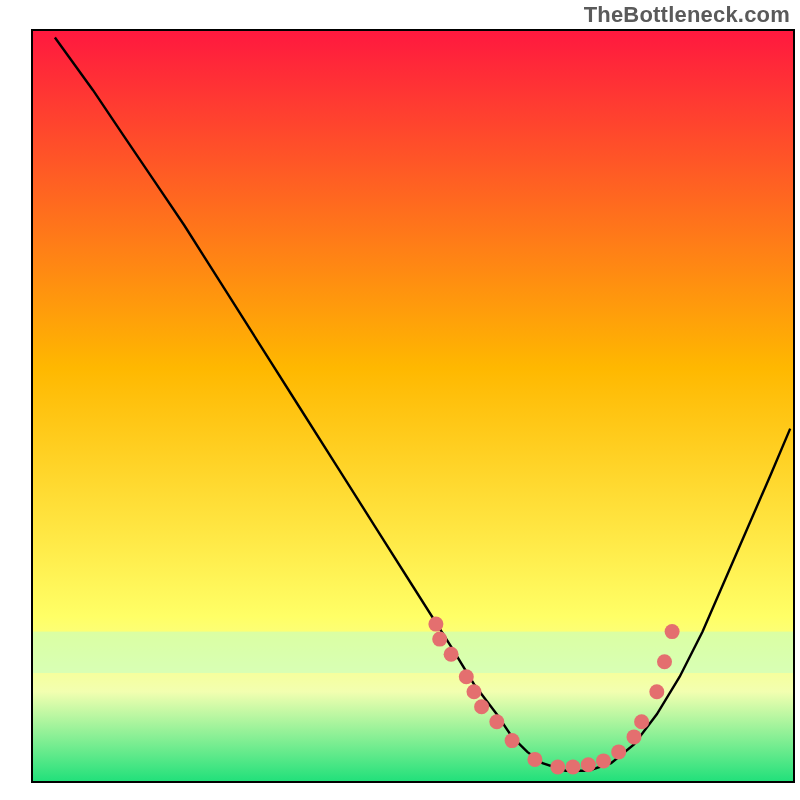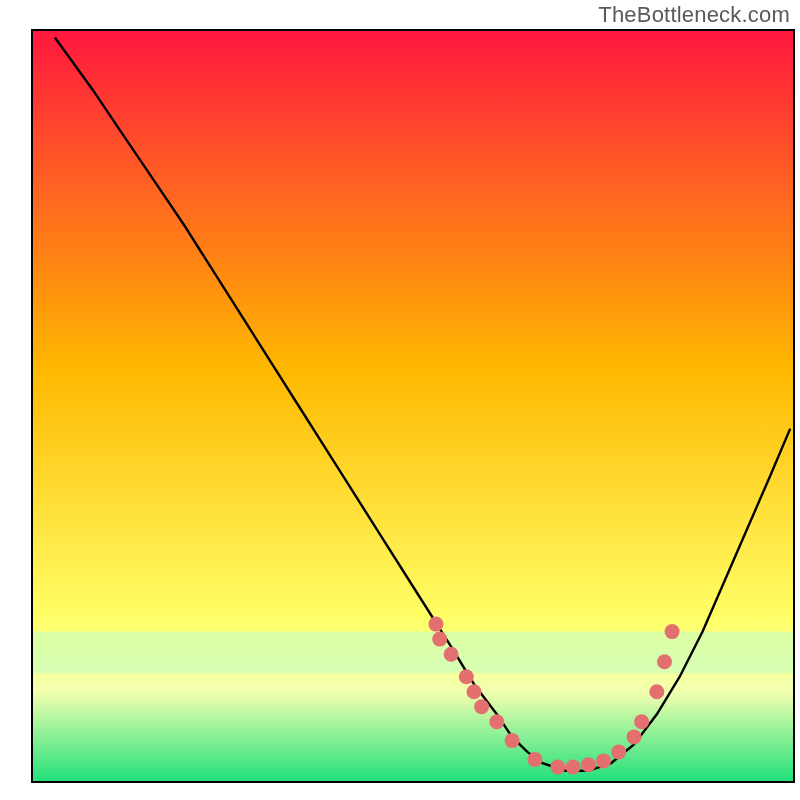--- a/index.html
+++ b/index.html
@@ -14,21 +14,21 @@
   .frame {
     position: relative;
     width: 800px;
     height: 800px;
   }
   .watermark {
     position: absolute;
     top: 2px;
     right: 10px;
     font-size: 22px;
-    font-weight: 400;
+    font-weight: 700;
     color: #5a5a5a;
     letter-spacing: 0.2px;
     z-index: 10;
   }
   svg {
     display: block;
   }
 </style>
 </head>
 <body>

